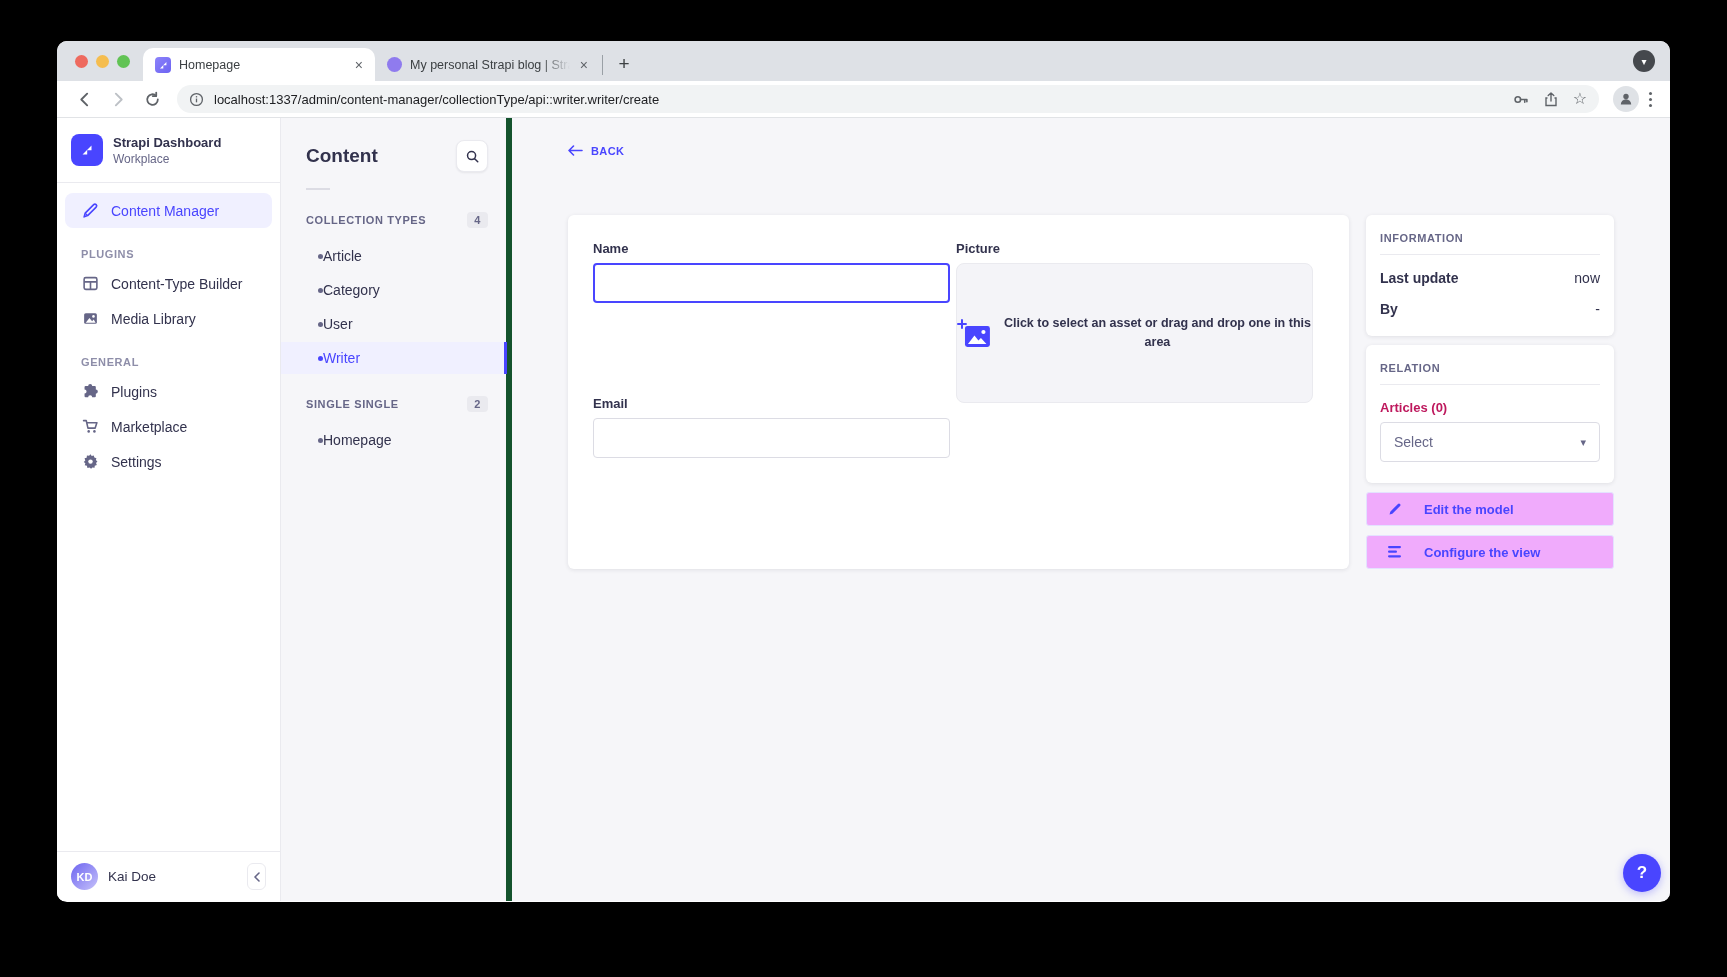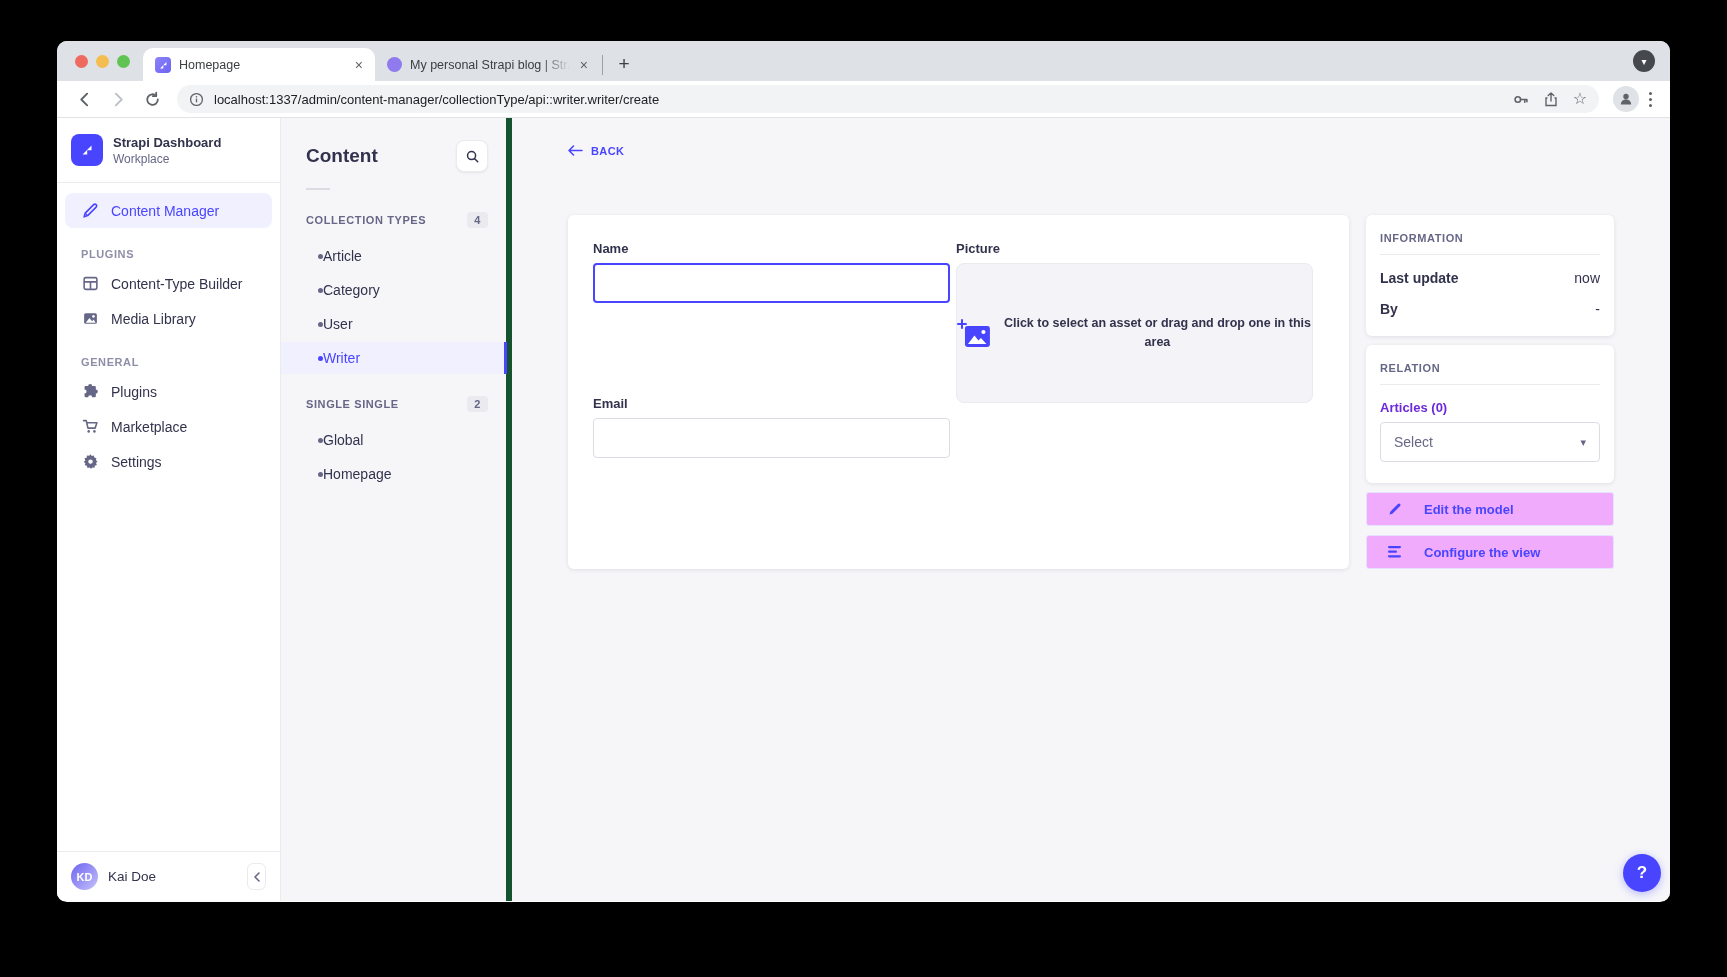--- a/index.html
+++ b/index.html
@@ -104,21 +104,21 @@
   .dropzone-text { width:310px; text-align:center; font-size:12.5px; font-weight:600; color:#32324D; line-height:1.5; }
 
   .side-col { width:248px; flex:none; }
   .side-card { background:#fff; border-radius:6px; box-shadow:0 1px 4px rgba(33,33,52,.1); padding:17px 14px 4px; }
   .side-card + .side-card { margin-top:9px; }
   .side-card-title { font-size:11px; font-weight:700; letter-spacing:.6px; color:#666687; }
   .side-div { height:1px; background:#EAEAEF; margin:10px 0 15px; }
   .info-row { display:flex; justify-content:space-between; align-items:center; font-size:14px; margin-bottom:15px; }
   .info-label { font-weight:700; color:#32324D; }
   .info-value { color:#32324D; }
-  .rel-label { font-size:13px; font-weight:600; color:#6d28d9; margin-bottom:7px; }
+  .rel-label { font-size:13px; font-weight:600; color:#be185d; margin-bottom:7px; }
   .select-box { height:40px; border:1px solid #DCDCE4; border-radius:4px; background:#fff; display:flex;
                 align-items:center; justify-content:space-between; padding:0 13px; margin-bottom:17px; }
   .select-value { font-size:14px; color:#666687; }
   .select-caret { font-size:11px; color:#666687; }
   .panel-btn { height:34px; background:#f0abfc; border:1px solid #E4E2FF; border-radius:3px; display:flex;
                align-items:center; gap:22px; padding:0 21px; color:#4945FF; font-size:13px; font-weight:600;
                margin-top:9px; width:100%; font-family:inherit; }
 
   .help-fab { position:absolute; right:9px; bottom:9px; width:38px; height:38px; border-radius:50%;
               background:#4945FF; color:#fff; font-size:17px; font-weight:700; display:grid; place-items:center;
@@ -325,24 +325,20 @@
         <span class="bullet"></span>
         <span>Writer</span>
       </div>
 
       <div class="subnav-sec" style="margin-top:8px">
         <span>SINGLE SINGLE</span>
         <span class="badge">2</span>
       </div>
       <div class="subnav-item">
         <span class="bullet"></span>
-        <span>Global</span>
-      </div>
-      <div class="subnav-item">
-        <span class="bullet"></span>
         <span>Homepage</span>
       </div>
     </nav>
 
     <main class="content">
       <a class="back-link">
         <svg width="15" height="11" viewBox="0 0 15 11">
             <path d="M5.5 1 L1 5.5 L5.5 10 M1 5.5 H14" stroke="#4945FF" stroke-width="1.6" fill="none" stroke-linecap="round" stroke-linejoin="round"></path>
           </svg>
         <span>BACK</span>

